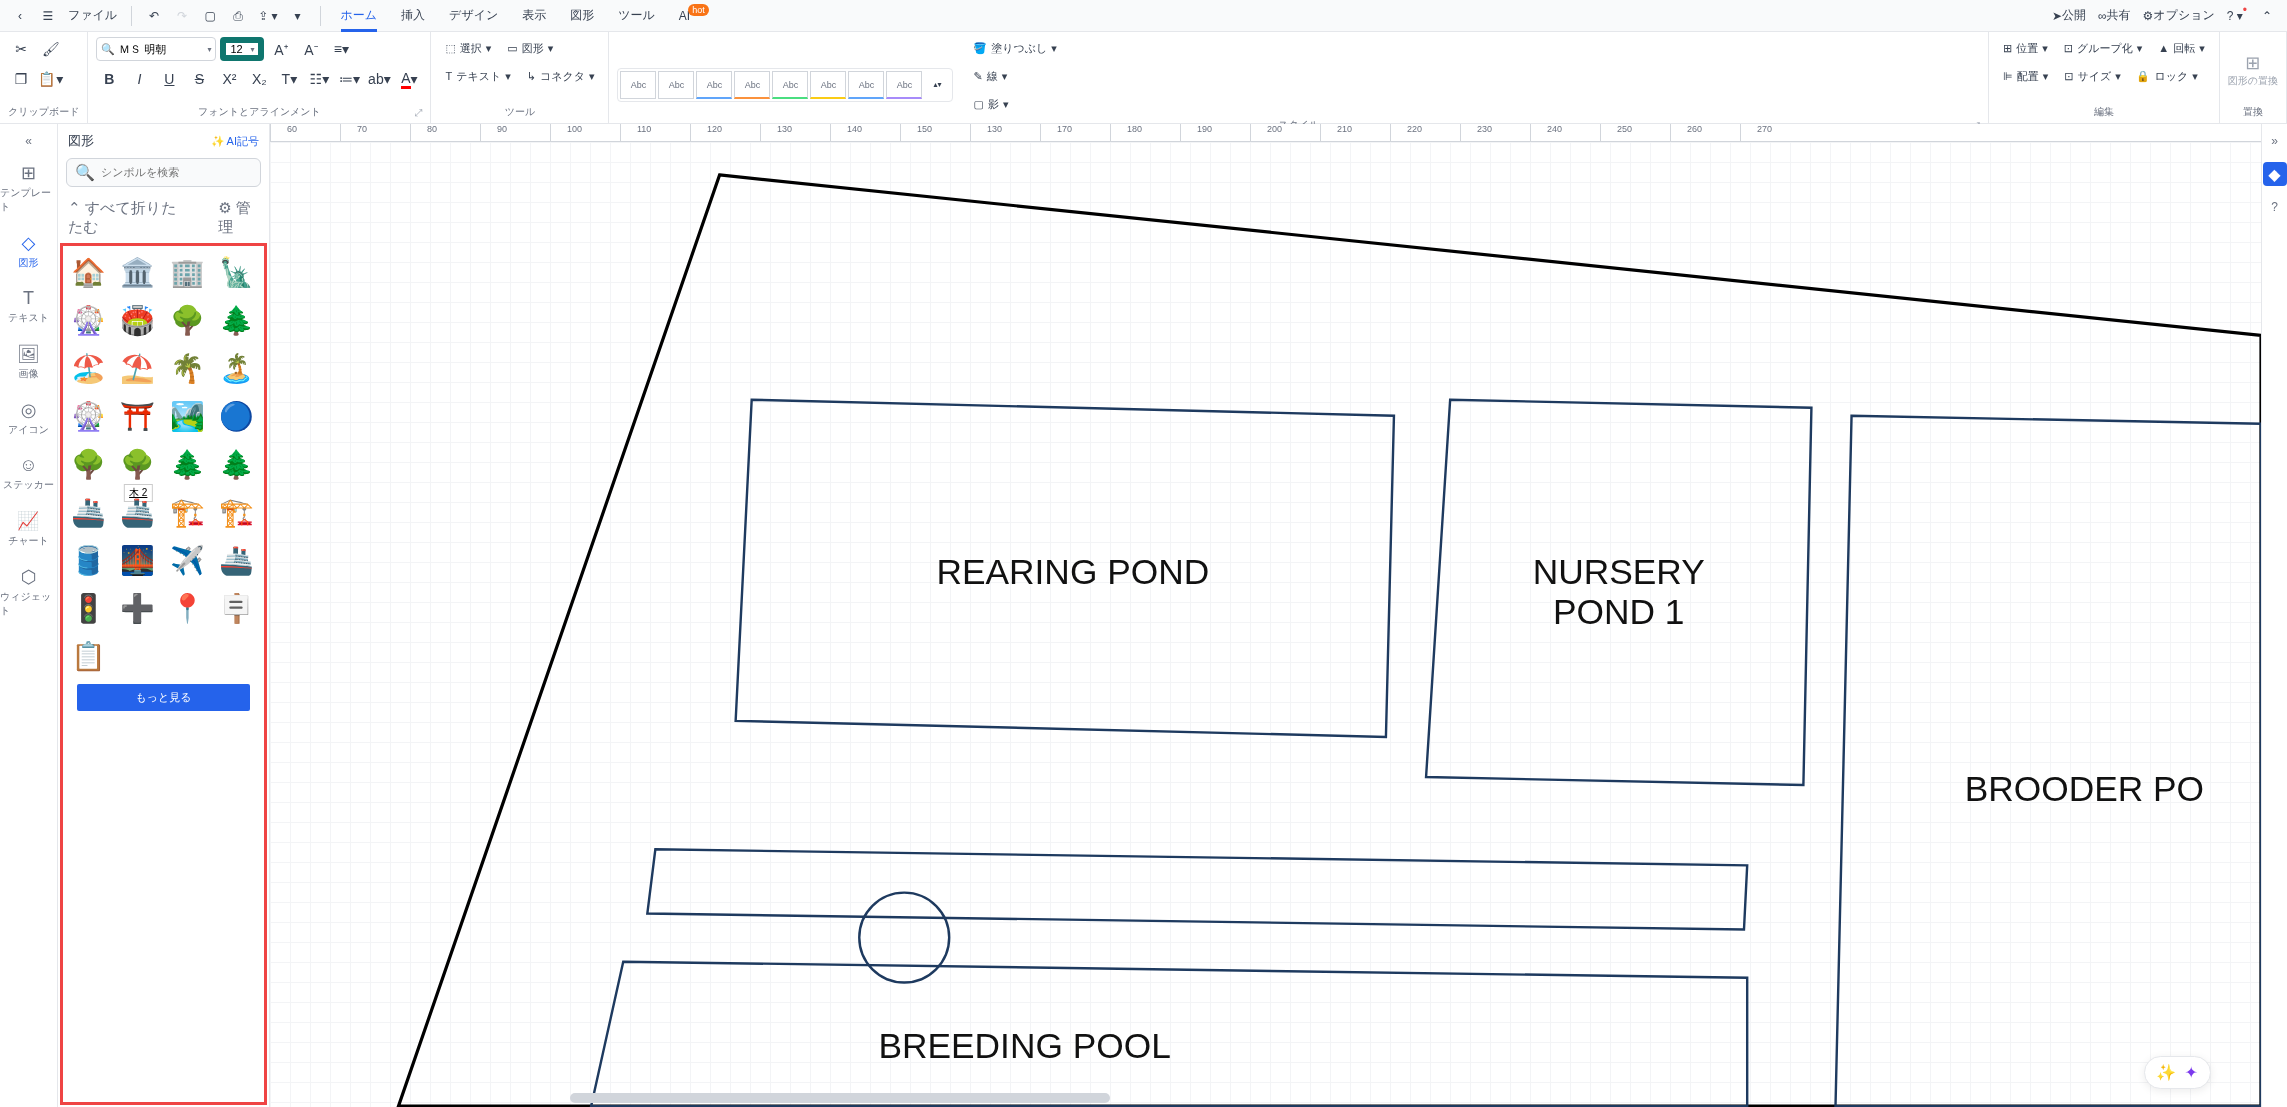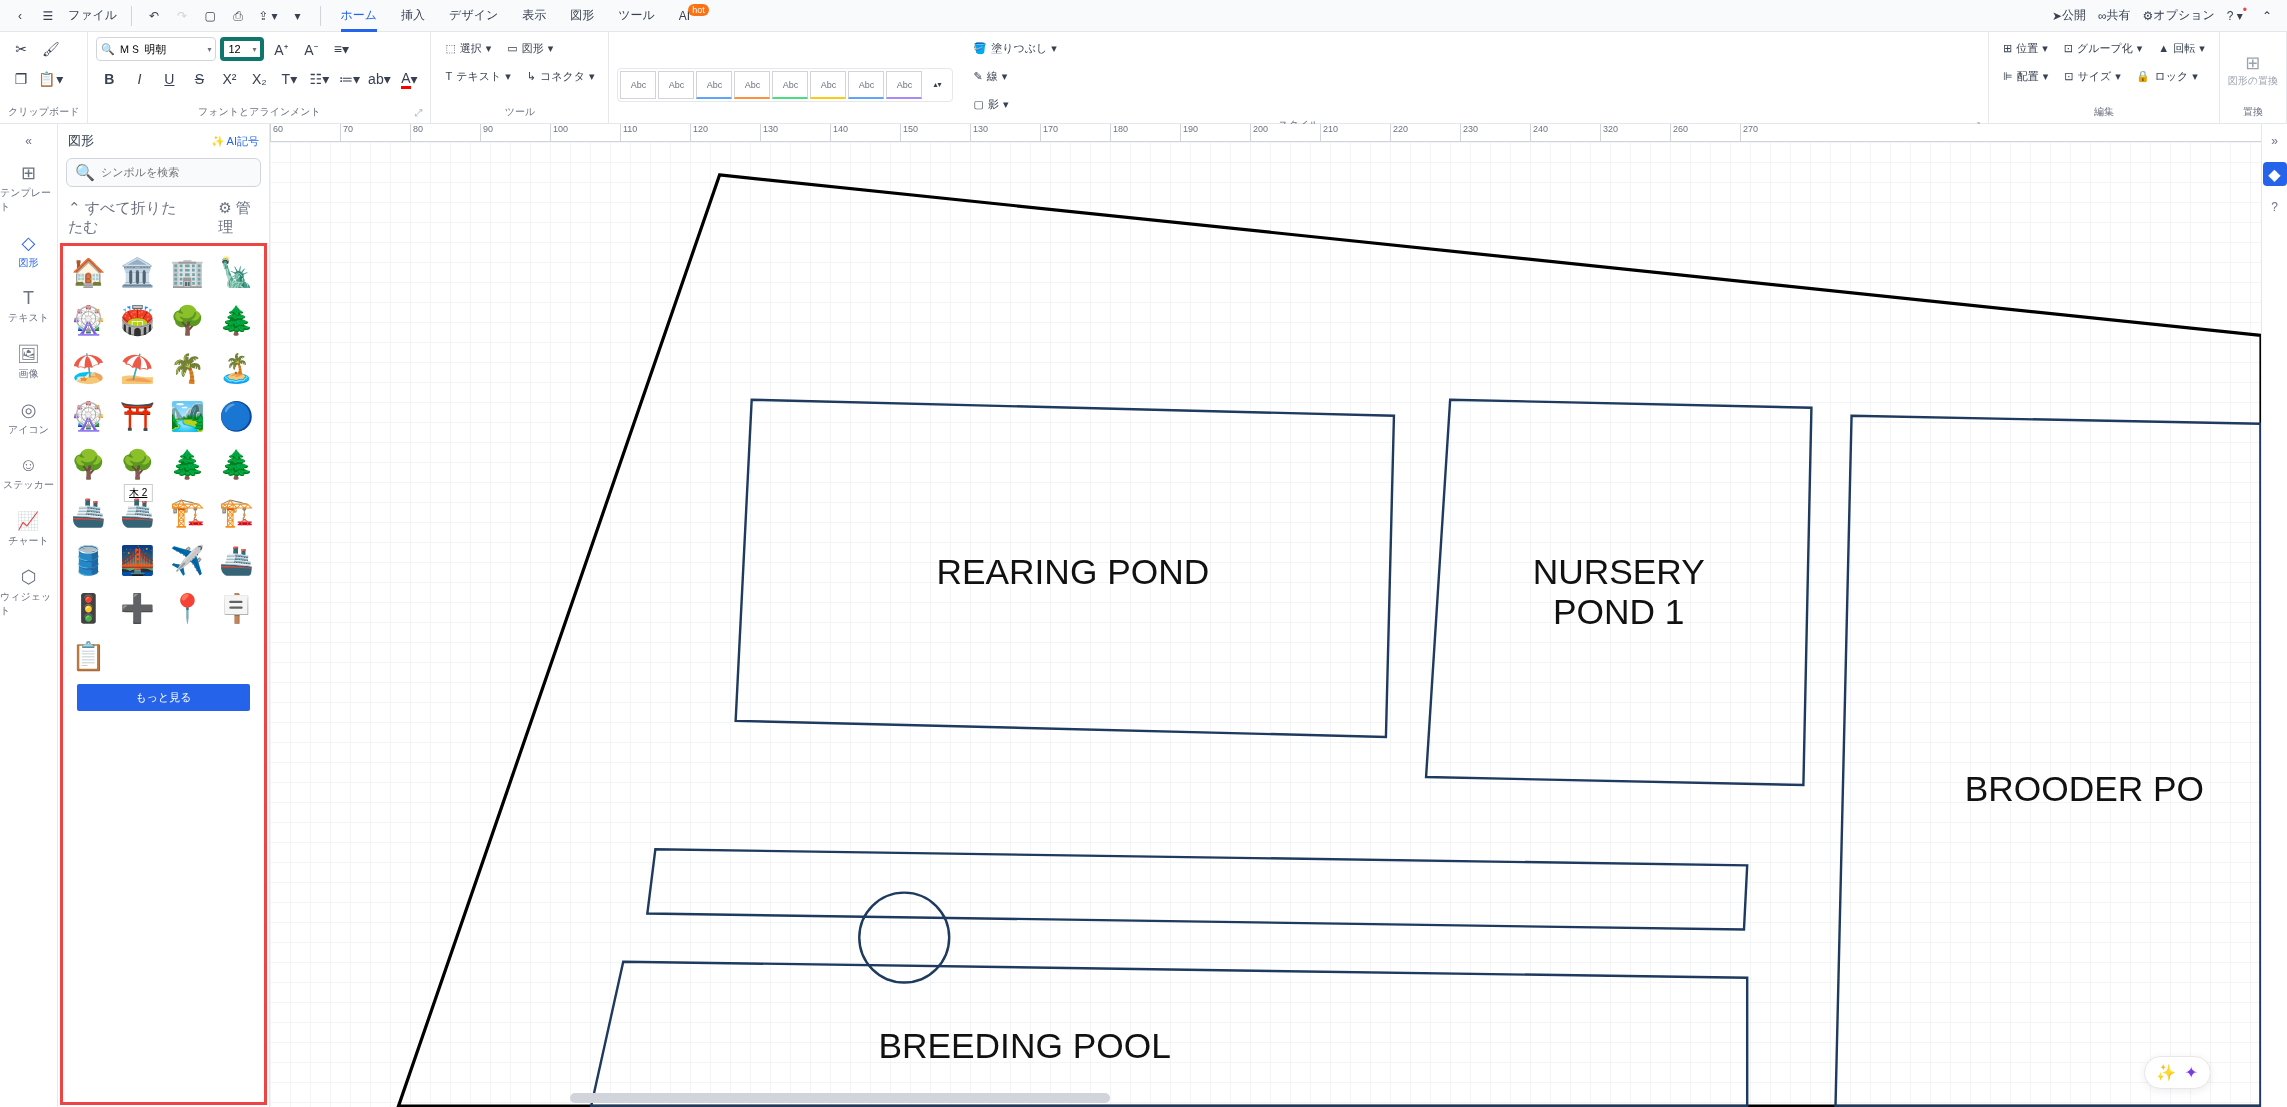--- a/index.html
+++ b/index.html
@@ -18,21 +18,21 @@
 
 .ribbon { display: flex; height: 92px; border-bottom: 1px solid #e5e7eb; background: #fff; }
 .rgroup { display: flex; flex-direction: column; padding: 4px 8px; border-right: 1px solid #e5e7eb; }
 .rgroup .body { flex: 1; display: flex; gap: 6px; align-items: flex-start; }
 .rgroup .label { font-size: 10px; color: #6b7280; text-align: center; padding-top: 2px; position: relative; }
 .rgroup .label .launcher { position: absolute; right: 0; bottom: 0; font-size: 10px; color: #9ca3af; cursor: pointer; }
 .rbtn { display: flex; align-items: center; justify-content: center; min-width: 26px; height: 26px; border-radius: 4px; cursor: pointer; font-size: 14px; color: #374151; }
 .rcol { display: flex; flex-direction: column; gap: 4px; }
 .rrow { display: flex; gap: 4px; align-items: center; }
 .font-select { border: 1px solid #d1d5db; border-radius: 4px; height: 24px; font-size: 11px; padding: 0 4px; display: flex; align-items: center; gap: 4px; min-width: 120px; background: #fff; }
-.size-select { border: 4px solid #0f766e; border-radius: 4px; height: 24px; font-size: 11px; padding: 0 4px; display: flex; align-items: center; gap: 4px; min-width: 44px; background: #fff; }
+.size-select { border: 6px solid #0f766e; border-radius: 4px; height: 24px; font-size: 11px; padding: 0 4px; display: flex; align-items: center; gap: 4px; min-width: 44px; background: #fff; }
 .caret { font-size: 8px; color: #6b7280; margin-left: auto; }
 
 .style-gallery { display: flex; gap: 2px; border: 1px solid #e5e7eb; border-radius: 4px; padding: 2px; margin-top: 18px; }
 .style-item { width: 36px; height: 28px; border: 1px solid #d1d5db; display: flex; align-items: center; justify-content: center; font-size: 9px; color: #6b7280; background: #fff; cursor: pointer; }
 .style-item.accent1 { border-bottom: 2px solid #60a5fa; }
 .style-item.accent2 { border-bottom: 2px solid #fb923c; }
 .style-item.accent3 { border-bottom: 2px solid #4ade80; }
 .style-item.accent4 { border-bottom: 2px solid #facc15; }
 .style-item.accent5 { border-bottom: 2px solid #a78bfa; }
 
@@ -57,21 +57,21 @@
 .shape-grid-wrap { flex: 1; overflow: auto; padding: 6px; border: 3px solid #ef4444; margin: 2px; }
 .shape-grid { display: grid; grid-template-columns: repeat(4, 1fr); gap: 8px; }
 .shape-cell { width: 40px; height: 40px; display: flex; align-items: center; justify-content: center; cursor: pointer; border-radius: 4px; font-size: 28px; position: relative; }
 .tooltip { position: absolute; bottom: -18px; left: 50%; transform: translateX(-50%); background: #fff; border: 1px solid #ccc; padding: 1px 4px; font-size: 10px; white-space: nowrap; display: none; }
 .shape-cell.show-tip .tooltip { display: block; text-decoration: underline; }
 .more-btn { margin: 8px; background: #2563eb; color: #fff; text-align: center; padding: 6px; font-size: 11px; cursor: pointer; border-radius: 2px; }
 
 
 .canvas-wrap { flex: 1; position: relative; overflow: hidden; background: #f9fafb; }
 .ruler-h { position: absolute; top: 0; left: 0; right: 0; height: 18px; background: #fff; border-bottom: 1px solid #d1d5db; display: flex; font-size: 9px; color: #6b7280; overflow: hidden; }
-.ruler-h .tick { width: 70px; flex-shrink: 0; border-left: 1px solid #d1d5db; padding-left: 2px; position: relative; }
+.ruler-h .tick { width: 70px; flex-shrink: 0; border-left: 1px solid #d1d5db; padding-left: 16px; position: relative; }
 .canvas { position: absolute; top: 18px; left: 0; right: 0; bottom: 0; background: #fff; background-image: linear-gradient(#f3f4f6 1px, transparent 1px), linear-gradient(90deg, #f3f4f6 1px, transparent 1px); background-size: 20px 20px; }
 .canvas svg { width: 100%; height: 100%; }
 .canvas .lbl { font-family: sans-serif; font-size: 22px; fill: #111; }
 
 .rightbar { width: 26px; border-left: 1px solid #e5e7eb; display: flex; flex-direction: column; align-items: center; gap: 10px; padding-top: 6px; background: #fff; }
 .rightbar .btn { width: 22px; height: 22px; display: flex; align-items: center; justify-content: center; cursor: pointer; font-size: 12px; color: #6b7280; }
 .diamond-btn { background: #2563eb; color: #fff; width: 24px; height: 24px; display: flex; align-items: center; justify-content: center; border-radius: 4px; }
 
 .float-ai { position: absolute; right: 50px; bottom: 18px; display: flex; gap: 8px; background: #fff; border: 1px solid #e5e7eb; border-radius: 20px; padding: 6px 12px; box-shadow: 0 2px 8px rgba(0,0,0,.08); }
 .float-ai .b { font-size: 16px; cursor: pointer; }
@@ -337,21 +337,21 @@
         <div class="tick">150</div>
         <div class="tick">130</div>
         <div class="tick">170</div>
         <div class="tick">180</div>
         <div class="tick">190</div>
         <div class="tick">200</div>
         <div class="tick">210</div>
         <div class="tick">220</div>
         <div class="tick">230</div>
         <div class="tick">240</div>
-        <div class="tick">320</div>
+        <div class="tick">250</div>
         <div class="tick">260</div>
         <div class="tick">270</div>
       </div>
     <div class="canvas">
       <svg viewBox="0 0 1240 600">
         <path d="M 280 20 L 1240 120 L 1240 600 L 80 600 L 280 20 Z" fill="none" stroke="#000" stroke-width="2"></path>
         <path d="M 300 160 L 700 170 L 695 370 L 290 360 Z" fill="none" stroke="#1e3a5f" stroke-width="1.5"></path>
         <text x="500" y="275" text-anchor="middle" class="lbl" id="t-rearing">REARING POND</text>
         <path d="M 735 160 L 960 165 L 955 400 L 720 395 Z" fill="none" stroke="#1e3a5f" stroke-width="1.5"></path>
         <text x="840" y="275" text-anchor="middle" class="lbl" id="t-nursery1">NURSERY</text>

